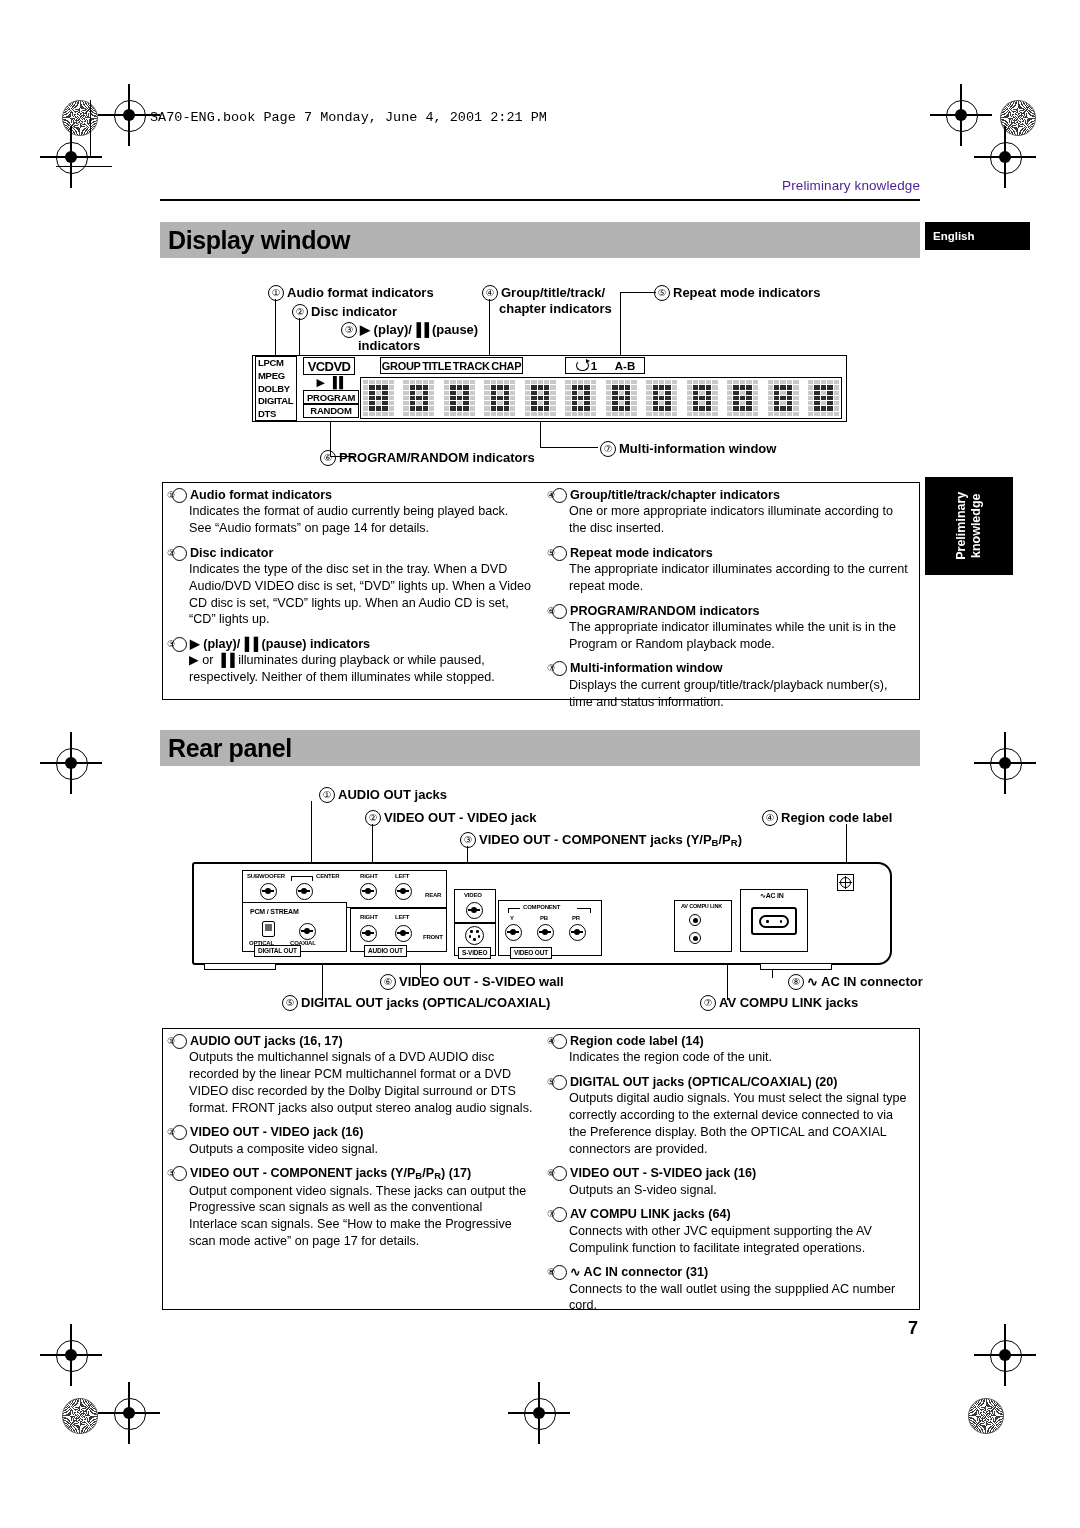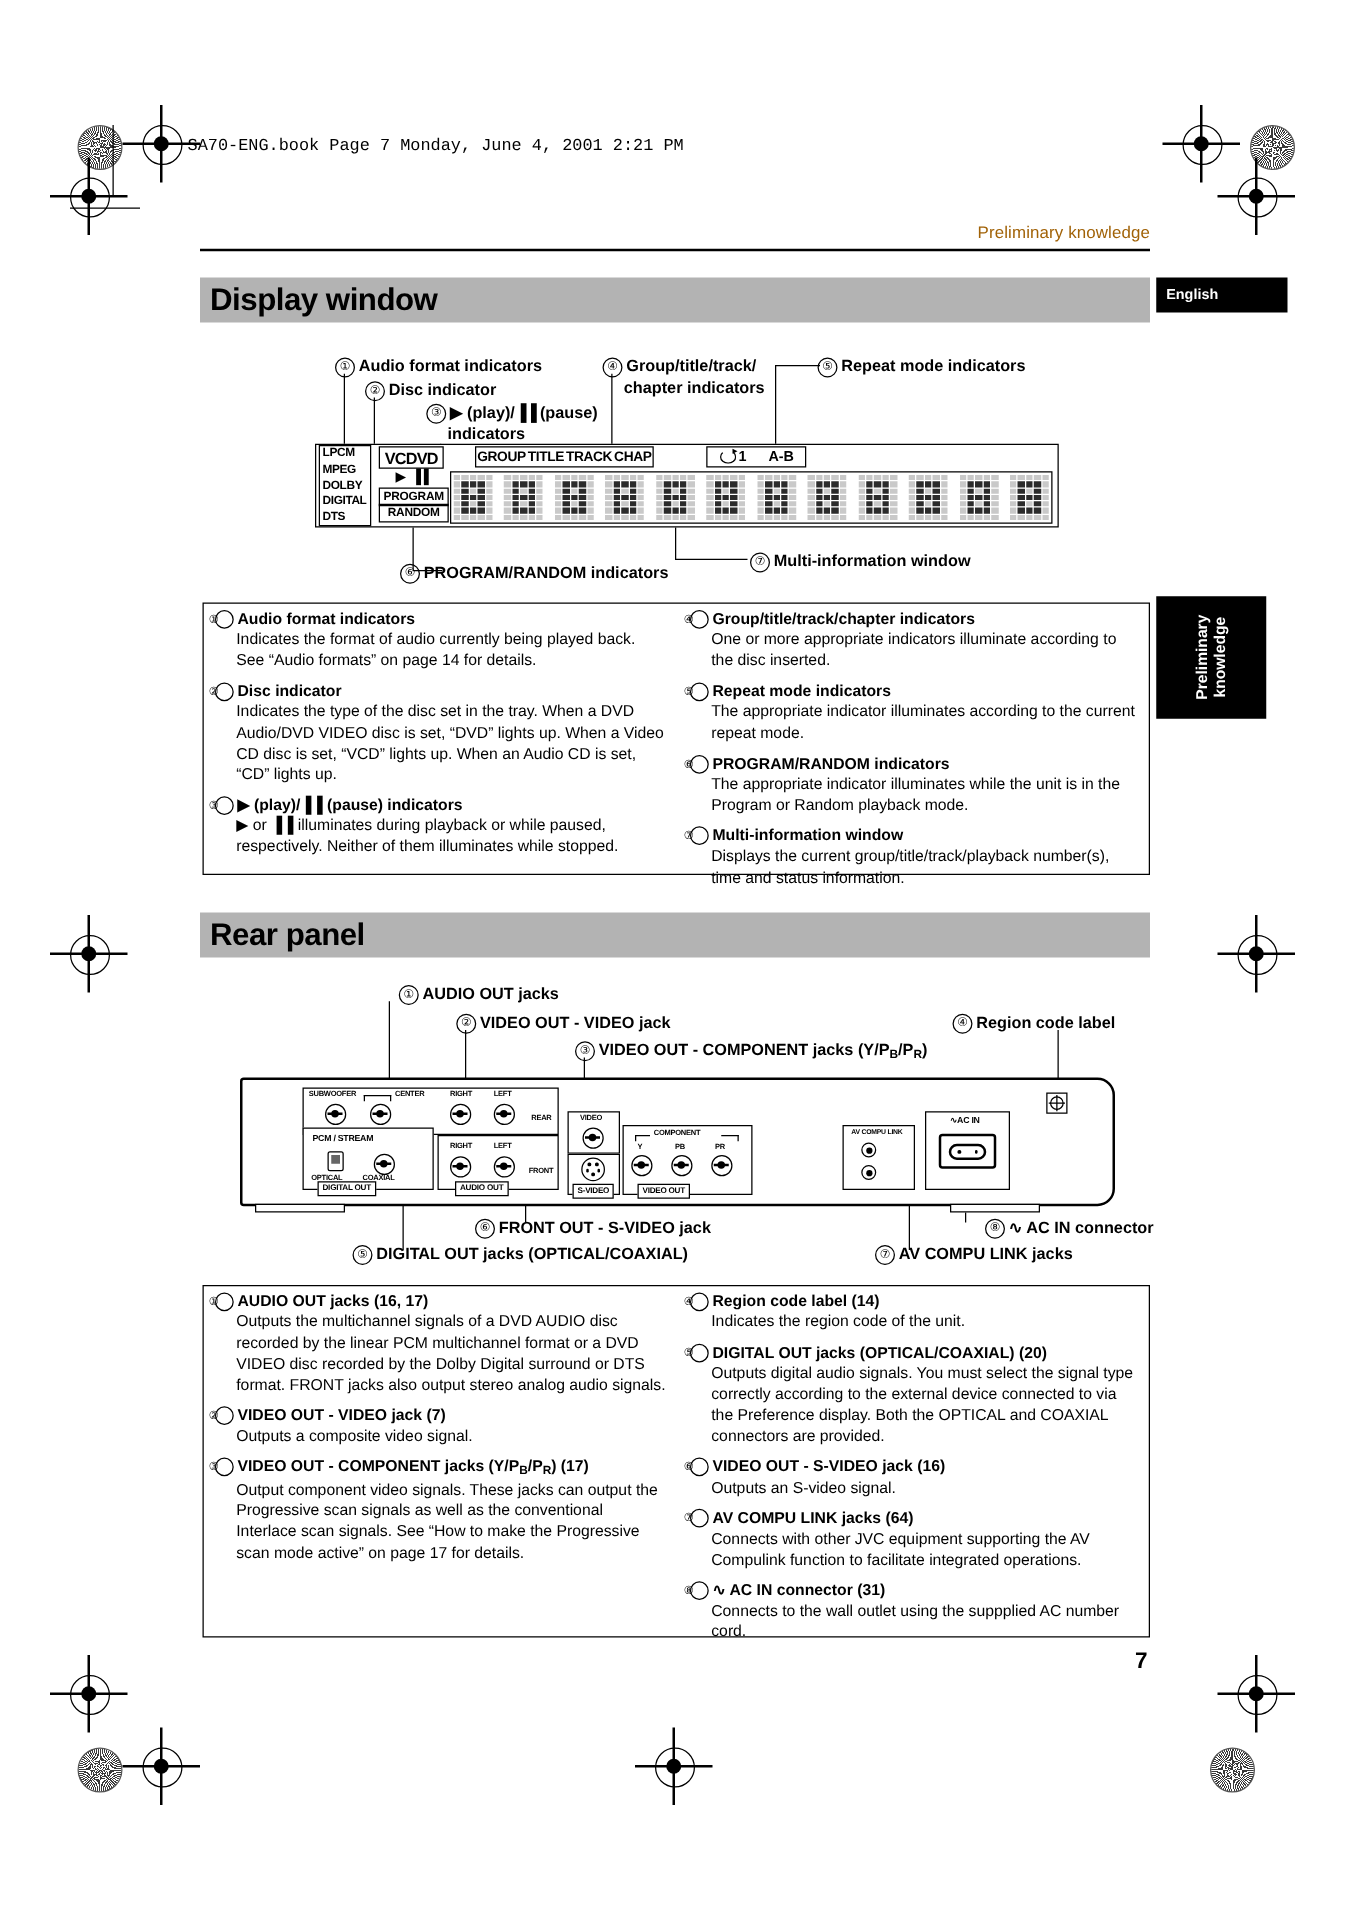--- a/index.html
+++ b/index.html
@@ -28,21 +28,21 @@
     background:
       repeating-conic-gradient(#3a3a3a 0deg 3deg, #ffffff 3deg 6deg);
     border:1px solid #555;
   }
 
   .trim { position:absolute; background:#000; }
 
   
   .runhead {
     position:absolute; right:160px; top:178px;
-    font-size:13.5px; color:#a16207; letter-spacing:.1px;
+    font-size:13.5px; color:#4c1d95; letter-spacing:.1px;
   }
   .rule {
     position:absolute; left:160px; top:199px; width:760px; height:1.6px; background:#000;
   }
 
   
   .eng-tab {
     position:absolute; left:925px; top:222px; width:105px; height:28px;
     background:#000; color:#fff; font-size:11.5px; font-weight:700;
     display:flex; align-items:center; padding-left:8px; box-sizing:border-box;
@@ -917,21 +917,21 @@
   <div class="callout" style="left:460px; top:832px;">
     <span class="cn">③</span><span>VIDEO OUT - COMPONENT jacks (Y/P</span><span class="sub">B</span><span>/P</span><span class="sub">R</span><span>)</span>
   </div>
   <div class="callout" style="left:762px; top:810px;">
     <span class="cn">④</span><span>Region code label</span>
   </div>
   <div class="callout" style="left:282px; top:995px;">
     <span class="cn">⑤</span><span>DIGITAL OUT jacks (OPTICAL/COAXIAL)</span>
   </div>
   <div class="callout" style="left:380px; top:974px;">
-    <span class="cn">⑥</span><span>FRONT OUT - S-VIDEO jack</span>
+    <span class="cn">⑥</span><span>VIDEO OUT - S-VIDEO wall</span>
   </div>
   <div class="callout" style="left:700px; top:995px;">
     <span class="cn">⑦</span><span>AV COMPU LINK jacks</span>
   </div>
   <div class="callout" style="left:748px; top:974px;margin-left:40px;">
     <span class="cn">⑧</span><span>∿ AC IN connector</span>
   </div>
 
   <div class="lead" style="left:311px; top:801px; width:1.4px; height:62px;"></div>
   <div class="lead" style="left:372px; top:824px; width:1.4px; height:40px;"></div>
@@ -1024,21 +1024,21 @@
   </div>
 
   <div class="desc-box" style="left:162px; top:1028px; width:758px; height:282px;"></div>
 
   <div class="desc-col" style="left:172px; top:1033px; width:362px;">
     <div class="entry">
       <div class="hd"><span class="cn">①</span><span>AUDIO OUT jacks (16, 17)</span></div>
       <p>Outputs the multichannel signals of a DVD AUDIO disc recorded by the linear PCM multichannel format or a DVD VIDEO disc recorded by the Dolby Digital surround or DTS format. FRONT jacks also output stereo analog audio signals.</p>
     </div>
     <div class="entry">
-      <div class="hd"><span class="cn">②</span><span>VIDEO OUT - VIDEO jack (7)</span></div>
+      <div class="hd"><span class="cn">②</span><span>VIDEO OUT - VIDEO jack (16)</span></div>
       <p>Outputs a composite video signal.</p>
     </div>
     <div class="entry">
       <div class="hd"><span class="cn">③</span><span>VIDEO OUT - COMPONENT jacks (Y/P<span class="sub">B</span>/P<span class="sub">R</span>) (17)</span></div>
       <p>Output component video signals. These jacks can output the Progressive scan signals as well as the conventional Interlace scan signals. See “How to make the Progressive scan mode active” on page 17 for details.</p>
     </div>
   </div>
 
   <div class="desc-col" style="left:552px; top:1033px; width:360px;">
     <div class="entry">

